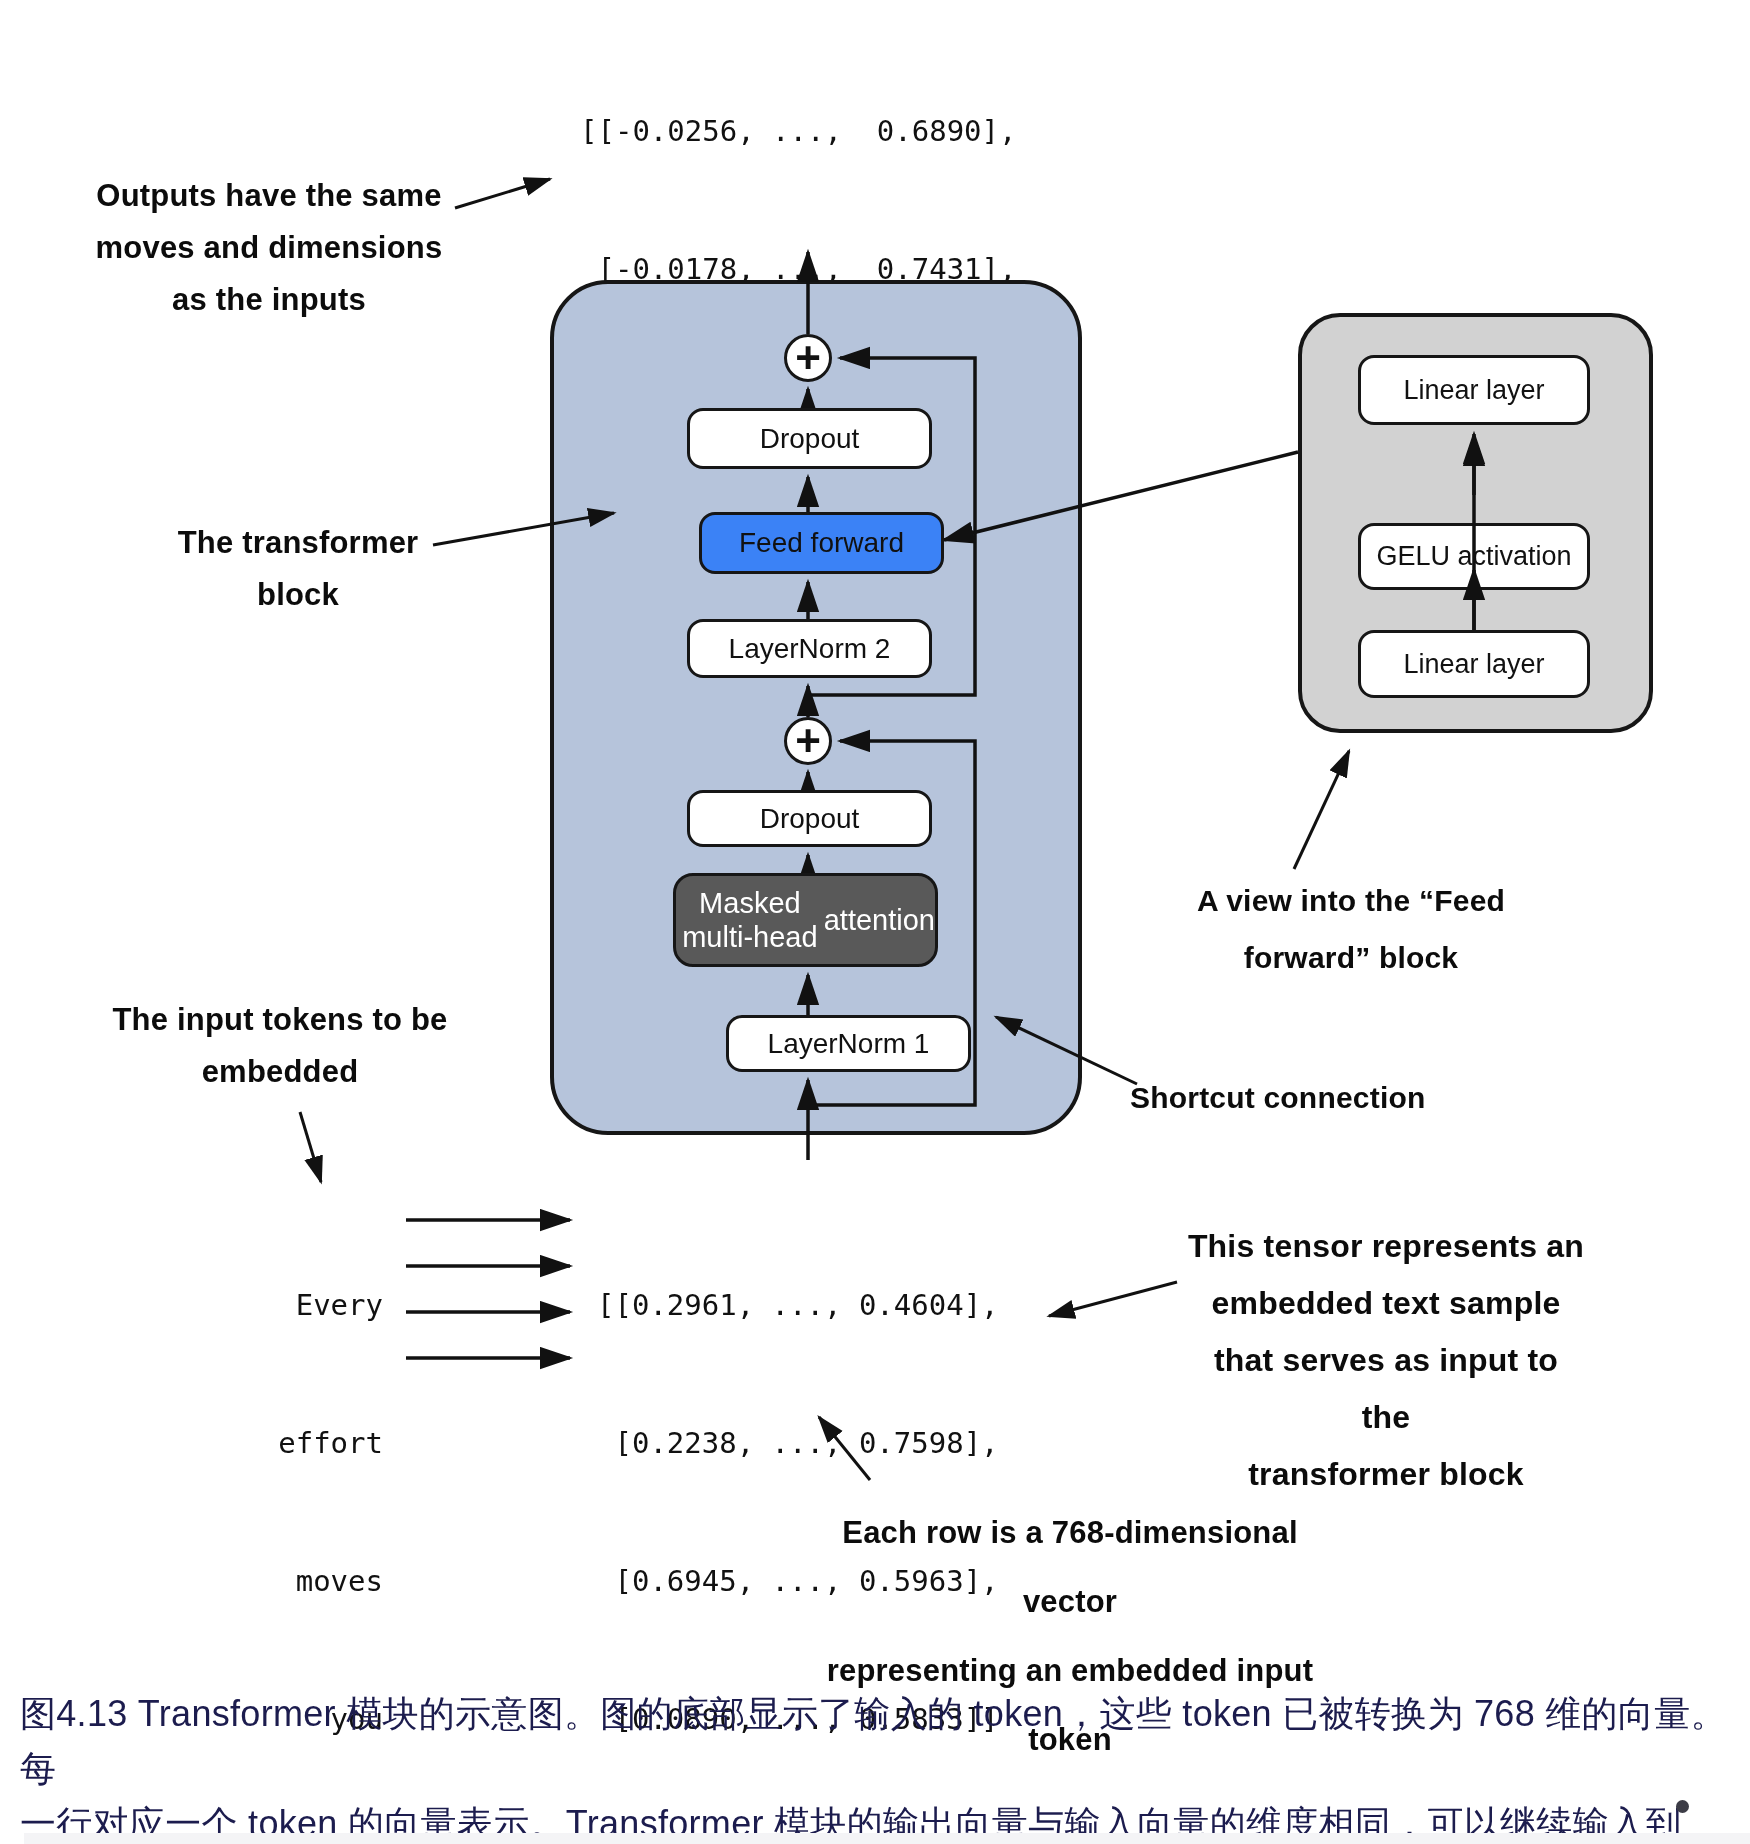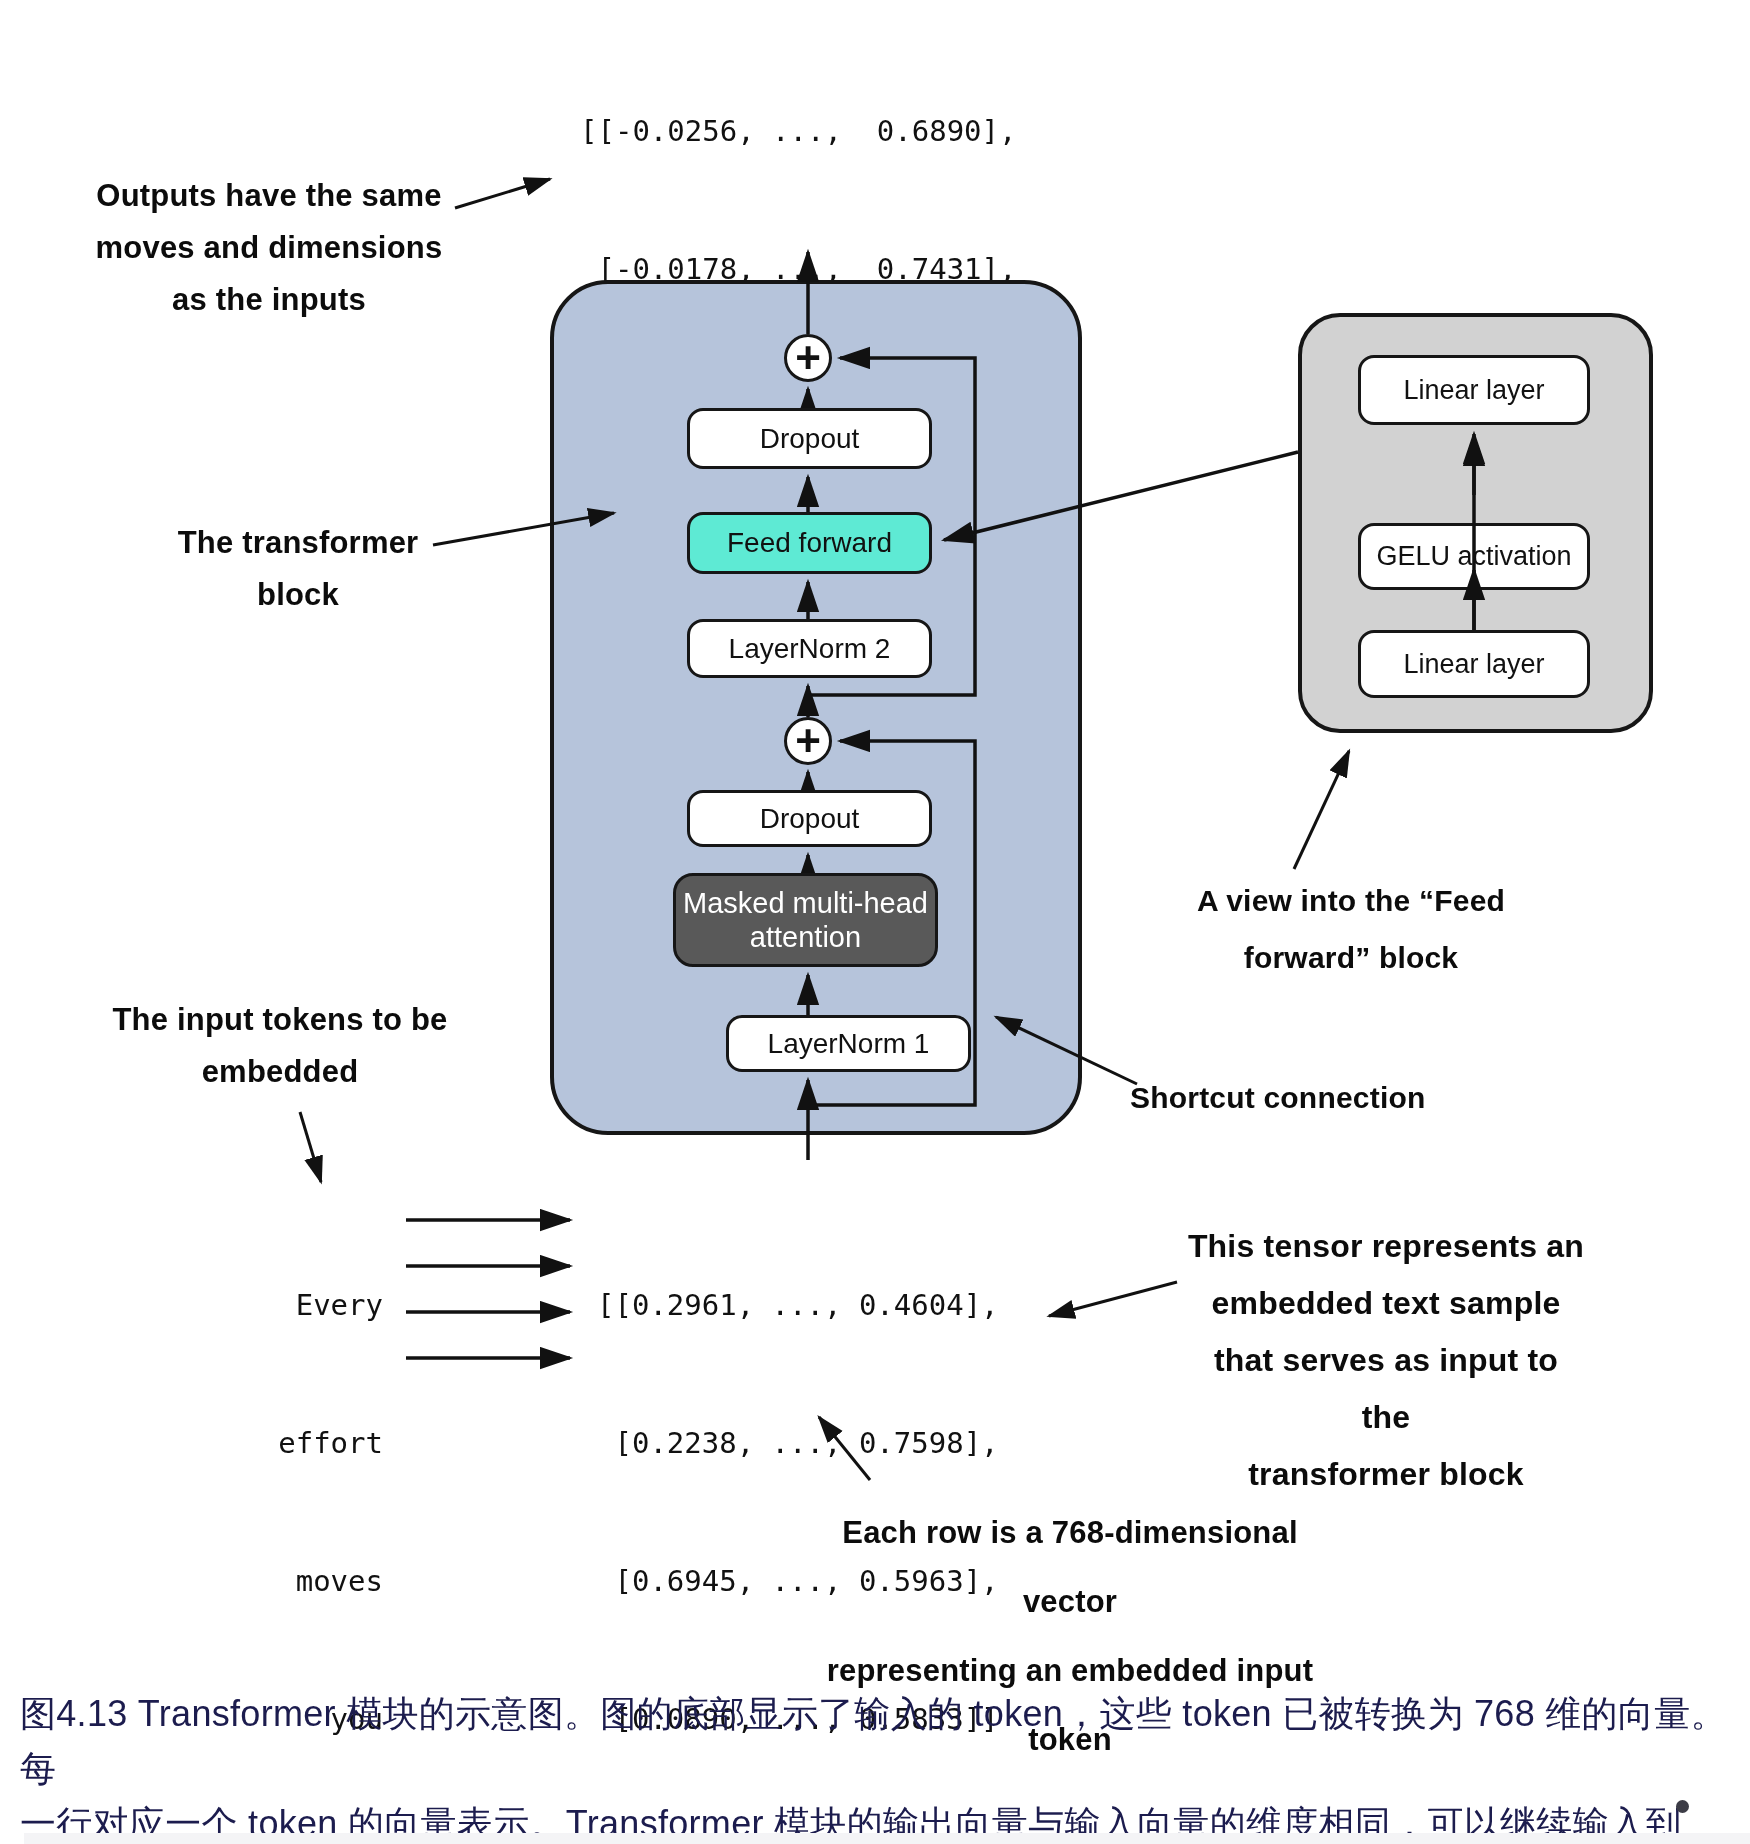--- a/index.html
+++ b/index.html
@@ -35,21 +35,21 @@
   .node{
     position:absolute;border:3.5px solid #161616;border-radius:16px;
     box-sizing:border-box;display:flex;align-items:center;justify-content:center;
     font-size:28px;color:#111;background:#fff;text-align:center;
   }
   .dropout-top{left:687px;top:408px;width:245px;height:61px;}
   .feed-forward{left:687px;top:512px;width:245px;height:62px;}
   .layernorm2{left:687px;top:619px;width:245px;height:59px;}
   .dropout-bottom{left:687px;top:790px;width:245px;height:57px;}
   .attention{left:673px;top:873px;width:265px;height:94px;border-radius:20px;
-    flex-direction:column;line-height:34px;font-size:29px;}
+    flex-direction:row;line-height:34px;font-size:29px;}
   .layernorm1{left:687px;top:1015px;width:245px;height:57px;margin-left:39px;}
   .plus-circle{
     position:absolute;width:48px;height:48px;border:3.5px solid #161616;
     border-radius:50%;background:#fff;box-sizing:border-box;
     display:flex;align-items:center;justify-content:center;
     font-size:44px;font-weight:600;color:#111;line-height:0;
   }
   .plus-top{left:784px;top:334px;}
   .plus-bottom{left:784px;top:717px;}
   
@@ -164,21 +164,21 @@
       <path d="M1294,869 L1349,751" marker-end="url(#ah)"></path>
       <path d="M1137,1084 L996,1017" marker-end="url(#ah)"></path>
       <path d="M300,1112 L321,1182" marker-end="url(#ah)"></path>
       <path d="M1177,1282 L1049,1316" marker-end="url(#ah)"></path>
       <path d="M870,1480 L819,1417" marker-end="url(#ah)"></path>
     </g>
   </svg>
 
   <div class="plus-circle plus-top">+</div>
   <div class="node dropout-top">Dropout</div>
-  <div class="node feed-forward" style="background:#5eead4;">Feed forward</div>
+  <div class="node feed-forward" style="background:#3b82f6;margin-left:12px;">Feed forward</div>
   <div class="node layernorm2">LayerNorm 2</div>
   <div class="plus-circle plus-bottom">+</div>
   <div class="node dropout-bottom">Dropout</div>
   <div class="node attention" style="background:#595959;color:#ffffff;">
     <div>Masked multi-head</div>
     <div>attention</div>
   </div>
   <div class="node layernorm1">LayerNorm 1</div>
 
   <div class="mono tokens">

